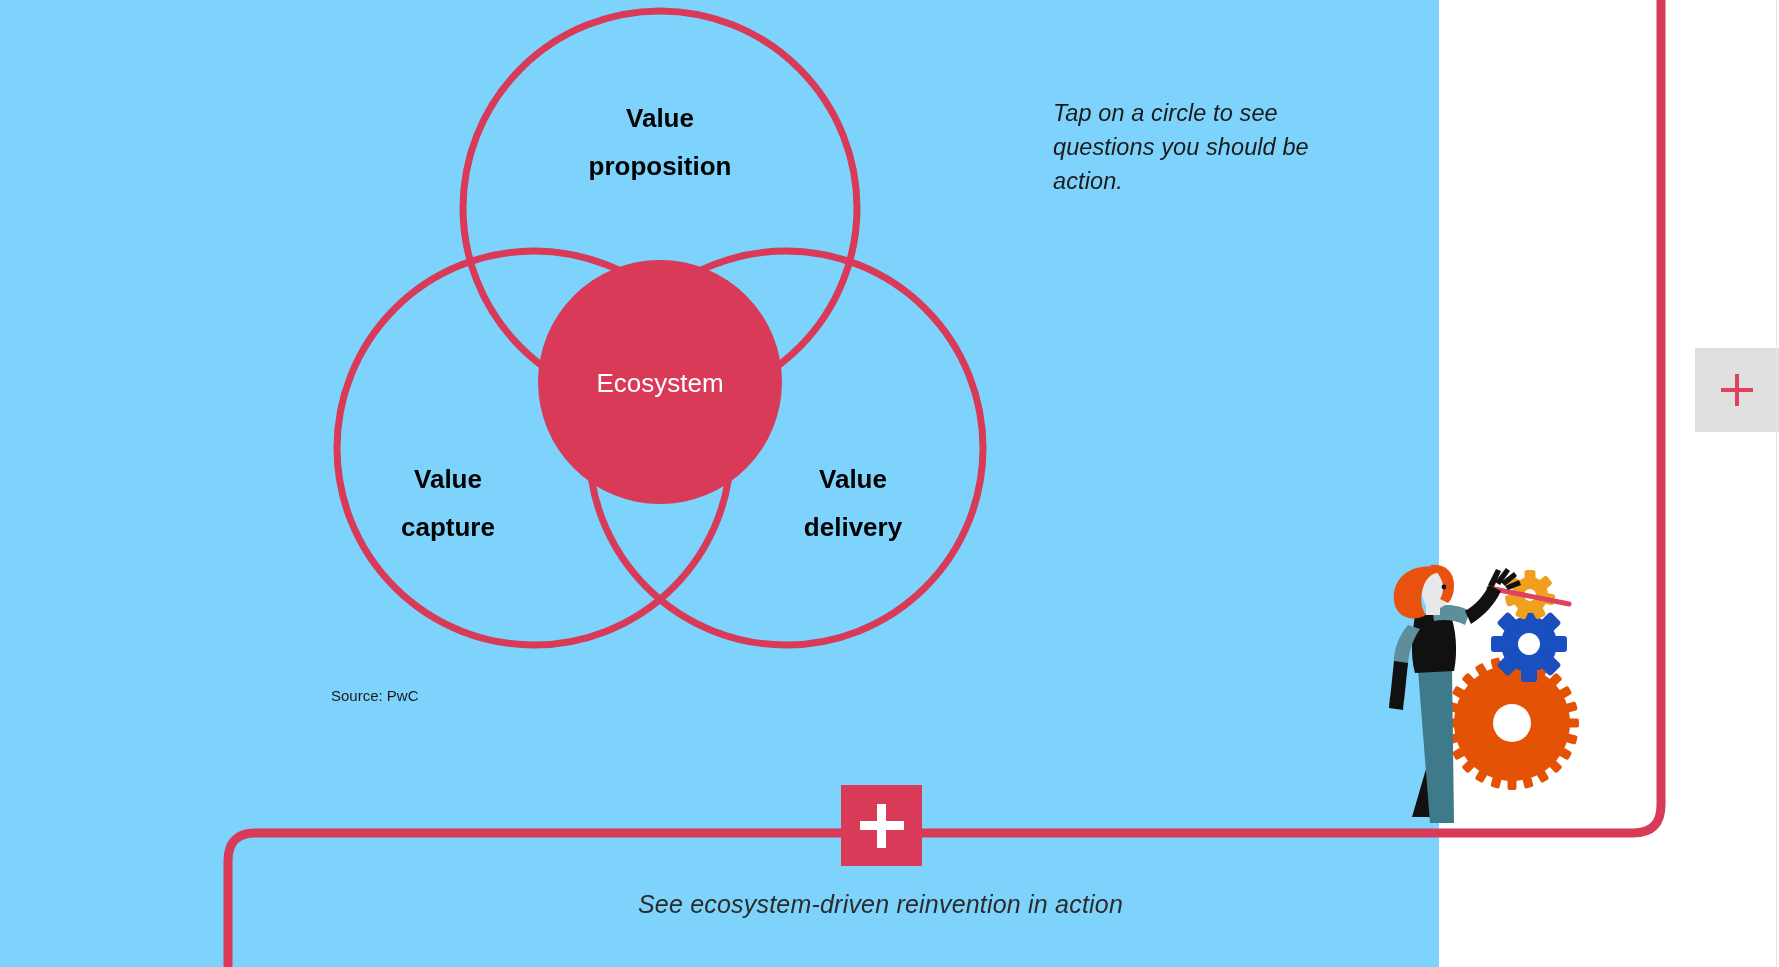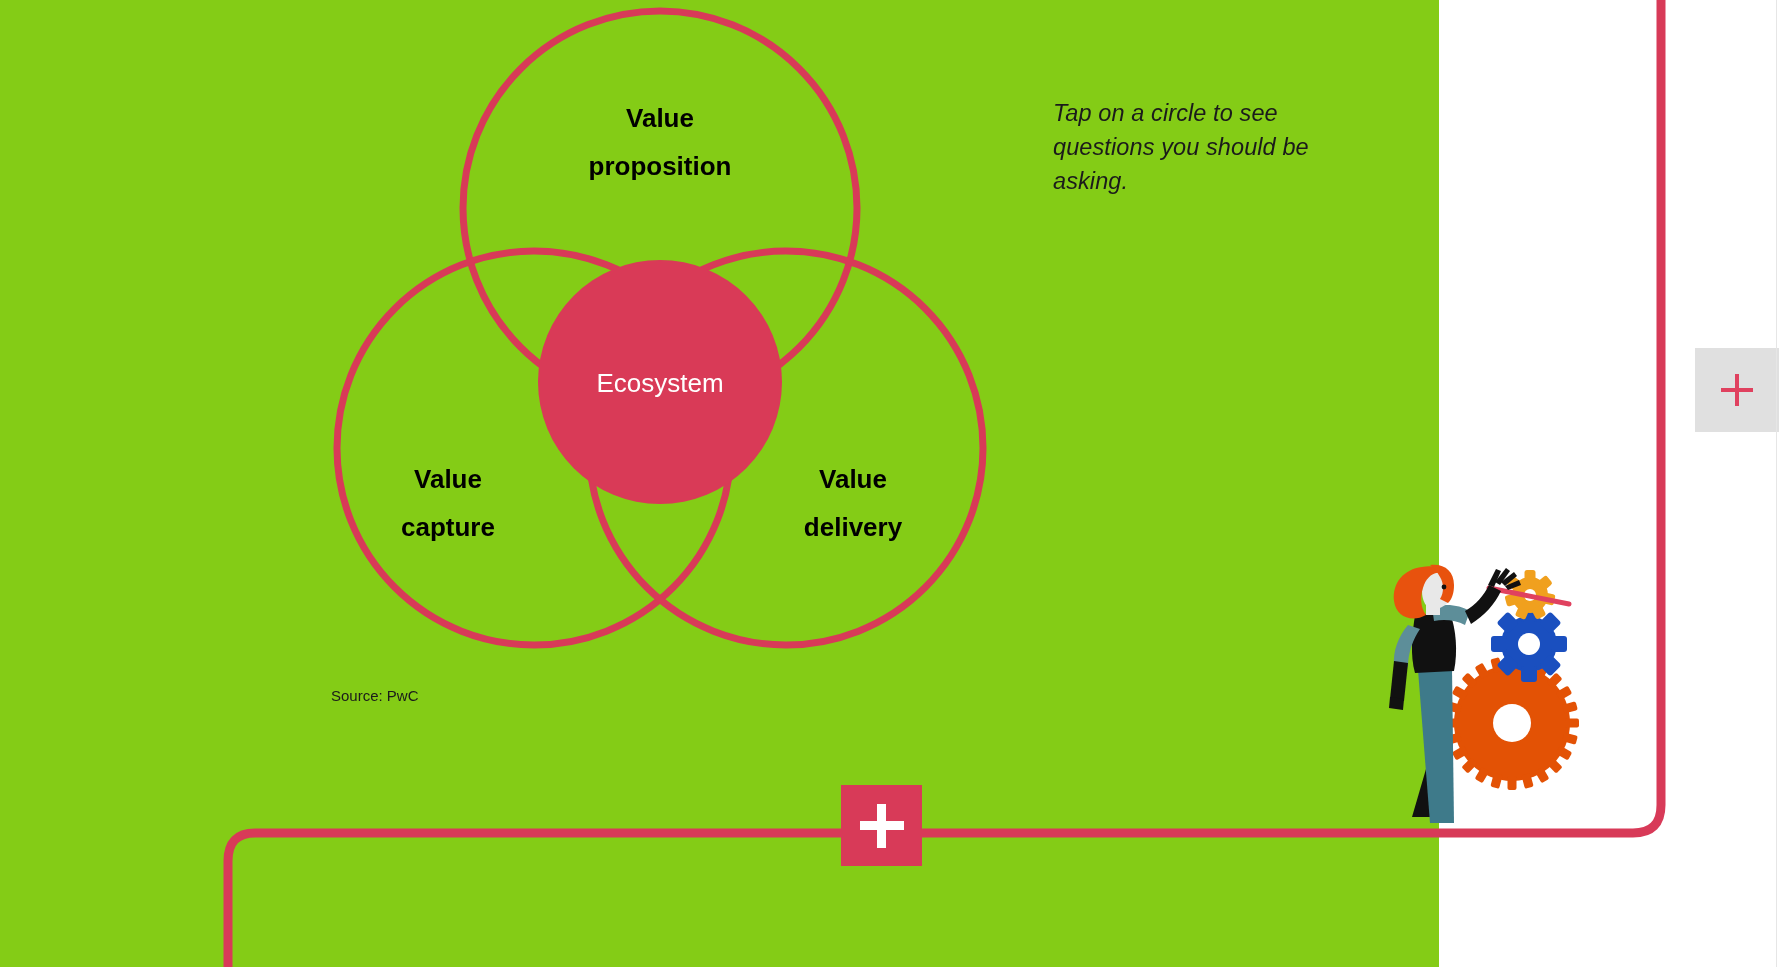--- a/index.html
+++ b/index.html
@@ -4,21 +4,21 @@
 <title>Ecosystem Venn</title>
 <style>
   html,body{margin:0;padding:0;}
   body{
     width:1779px;height:967px;
     background:#ffffff;
     font-family:"Liberation Sans","DejaVu Sans",sans-serif;
     overflow:hidden;
     position:relative;
   }
-  #stage{position:absolute;inset:0;width:1439px;height:967px;background:#84cc16;}
+  #stage{position:absolute;inset:0;width:1439px;height:967px;background:#7dd3fc;}
 
   
   .frame-svg{position:absolute;left:0;top:0;width:1779px;height:967px;pointer-events:none;}
 
   
   .venn{position:absolute;left:0;top:0;width:1040px;height:680px;}
 
   
   .instruction{
     position:absolute;
@@ -115,29 +115,30 @@
 
     <text class="venn-label" x="448" y="488">Value</text>
     <text class="venn-label" x="448" y="536">capture</text>
 
     <text class="venn-label" x="853" y="488">Value</text>
     <text class="venn-label" x="853" y="536">delivery</text>
 
     <text class="venn-center-label" x="660" y="392">Ecosystem</text>
   </svg>
 
-  <div class="instruction">Tap on a circle to see questions you should be asking.</div>
+  <div class="instruction">Tap on a circle to see questions you should be action.</div>
 
   <div class="source">Source: PwC</div>
 
   <div class="plus-btn">
     <span class="bar-h"></span>
     <span class="bar-v"></span>
   </div>
 
+  <div class="caption"><span>See ecosystem-driven reinvention in action</span></div>
 
   <div class="side-tab">
     <span class="t-h"></span>
     <span class="t-v"></span>
   </div>
 
   <div class="right-rule"></div>
 
   <svg class="illus" viewBox="0 0 250 280">
 

